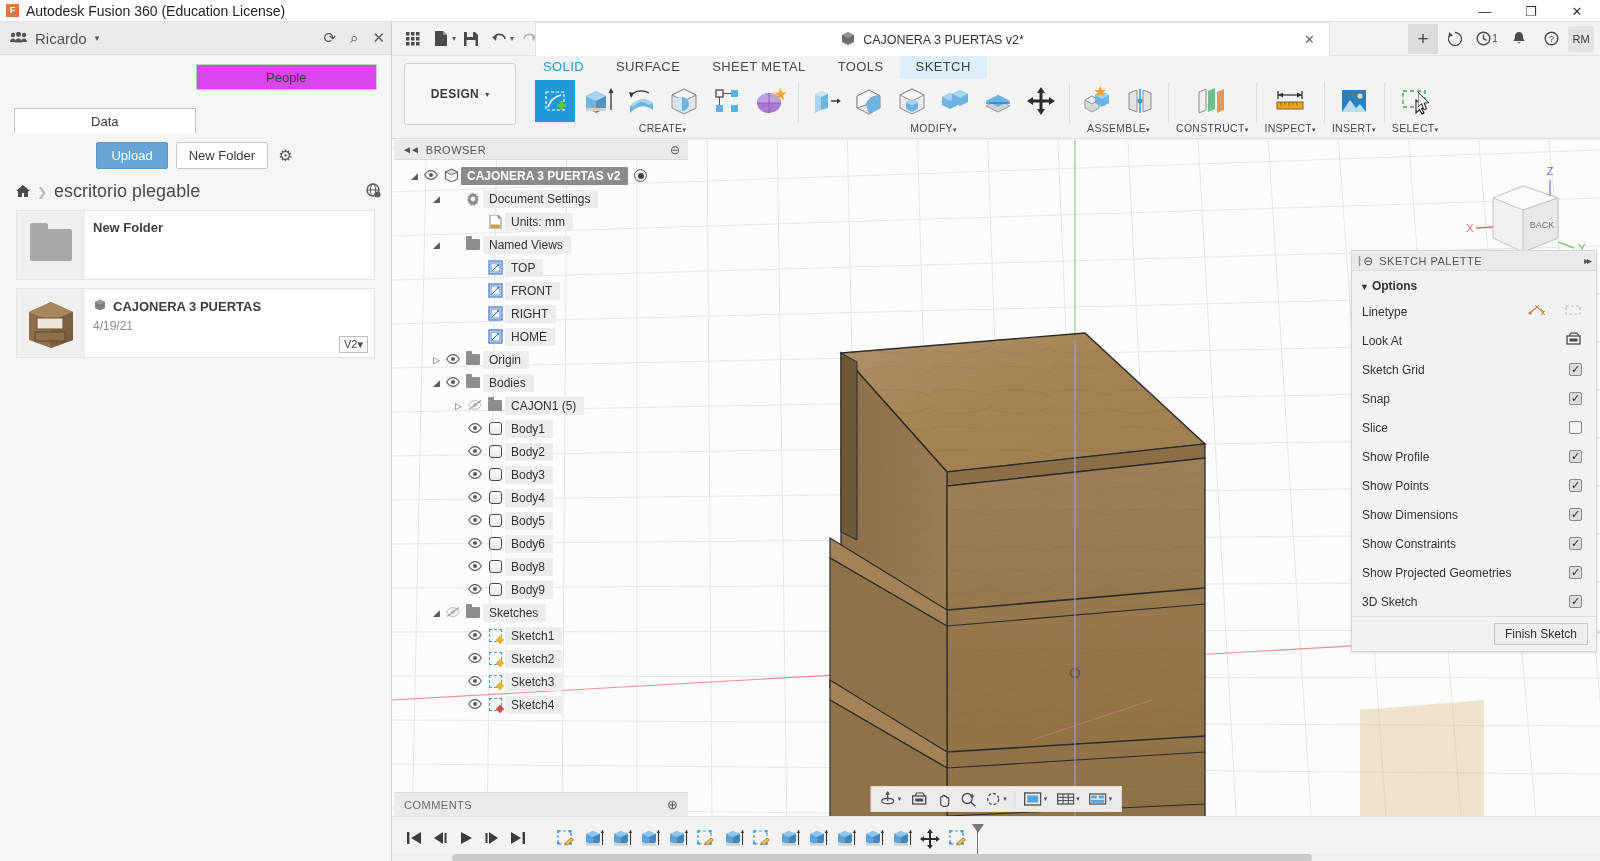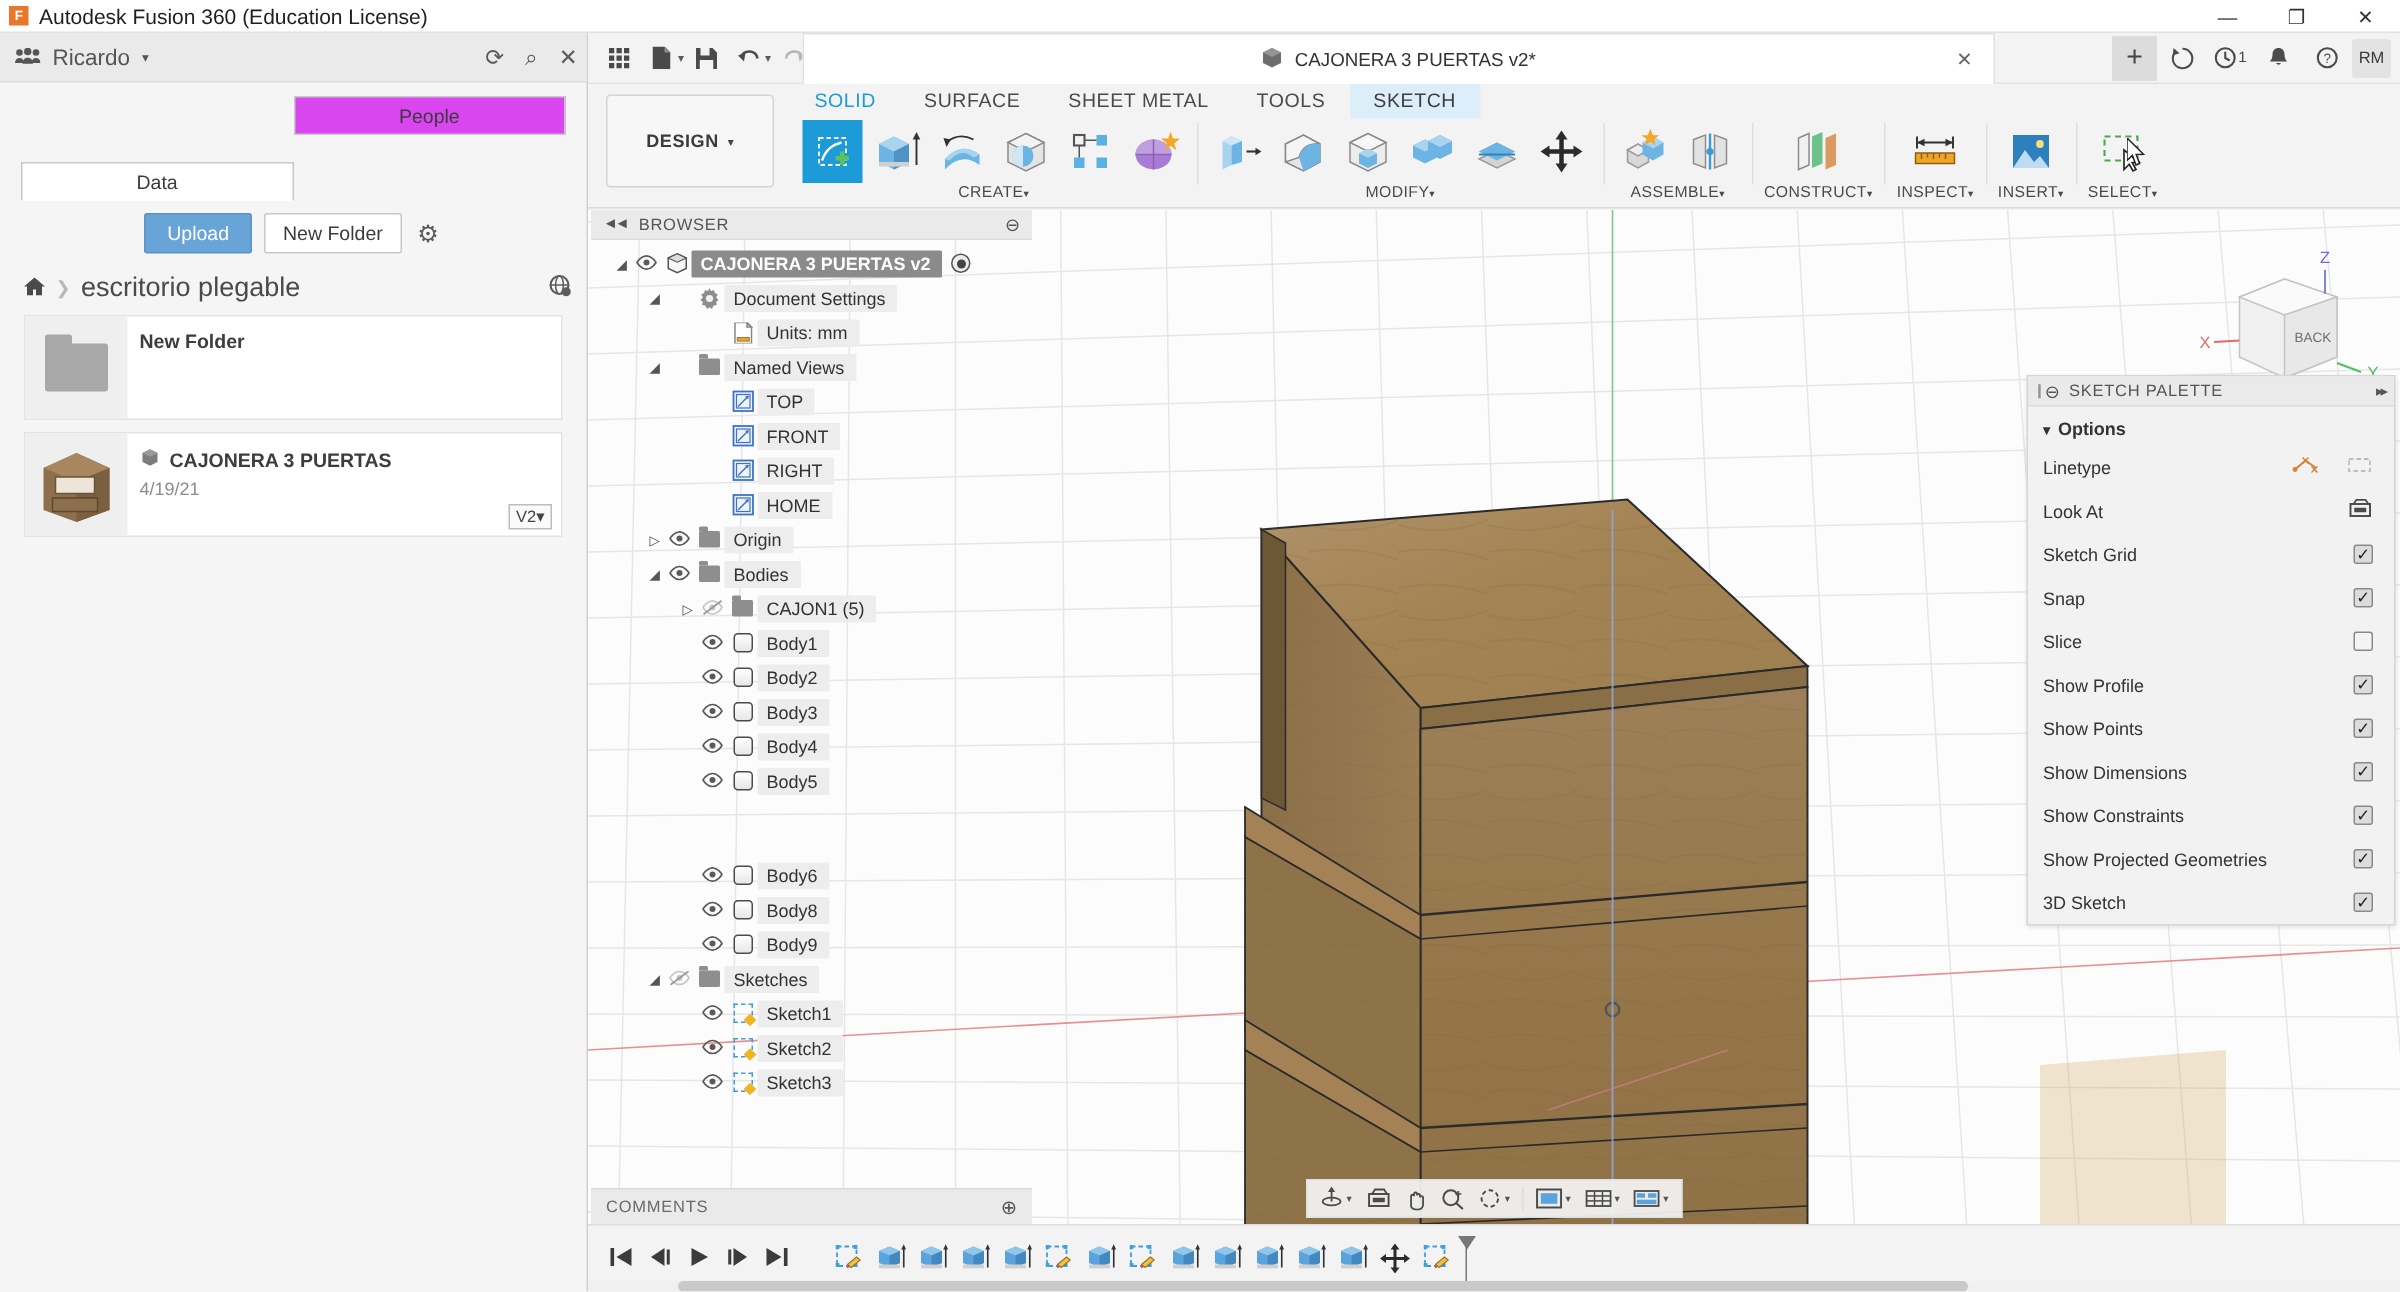--- a/index.html
+++ b/index.html
@@ -1024,21 +1024,21 @@
               <span class="arr"></span>
               <span class="eye"><svg width="14" height="10" viewBox="0 0 14 10">
                   <path d="M7 0.6C3.2.6.7 5 .7 5S3.2 9.4 7 9.4 13.3 5 13.3 5 10.8.6 7 .6z" fill="none" stroke="#5a5a5a" stroke-width="1.1"></path>
                   <circle cx="7" cy="5" r="2" fill="#5a5a5a"></circle>
                 </svg></span>
               <span class="ticon">
                 <div class="body-ic"></div>
               </span>
               <span class="tlabel">Body5</span>
             </div>
-            <div class="trow" style="padding-left: 58px; margin-top: 40px;">
+            <div class="trow" style="padding-left: 58px;">
               <span class="arr"></span>
               <span class="eye"><svg width="14" height="10" viewBox="0 0 14 10">
                   <path d="M7 0.6C3.2.6.7 5 .7 5S3.2 9.4 7 9.4 13.3 5 13.3 5 10.8.6 7 .6z" fill="none" stroke="#5a5a5a" stroke-width="1.1"></path>
                   <circle cx="7" cy="5" r="2" fill="#5a5a5a"></circle>
                 </svg></span>
               <span class="ticon">
                 <div class="body-ic"></div>
               </span>
               <span class="tlabel">Body6</span>
             </div>
@@ -1107,20 +1107,33 @@
               <span class="eye"><svg width="14" height="10" viewBox="0 0 14 10">
                   <path d="M7 0.6C3.2.6.7 5 .7 5S3.2 9.4 7 9.4 13.3 5 13.3 5 10.8.6 7 .6z" fill="none" stroke="#5a5a5a" stroke-width="1.1"></path>
                   <circle cx="7" cy="5" r="2" fill="#5a5a5a"></circle>
                 </svg></span>
               <span class="ticon">
                 <div class="sketch-ic">
                   <i></i>
                 </div>
               </span>
               <span class="tlabel">Sketch3</span>
+            </div>
+            <div class="trow" style="padding-left: 58px;">
+              <span class="arr"></span>
+              <span class="eye"><svg width="14" height="10" viewBox="0 0 14 10">
+                  <path d="M7 0.6C3.2.6.7 5 .7 5S3.2 9.4 7 9.4 13.3 5 13.3 5 10.8.6 7 .6z" fill="none" stroke="#5a5a5a" stroke-width="1.1"></path>
+                  <circle cx="7" cy="5" r="2" fill="#5a5a5a"></circle>
+                </svg></span>
+              <span class="ticon">
+                <div class="sketch-ic locked">
+                  <i></i>
+                </div>
+              </span>
+              <span class="tlabel">Sketch4</span>
             </div>
           </div>
       </div>
 
       <div class="comments">
         <span class="ct">COMMENTS</span>
         <span class="plus">⊕</span>
       </div>
 
       <div class="viewcube">
@@ -1225,20 +1238,23 @@
                 <span class="chk">✓</span>
               </span>
             </div>
             <div class="pal-row">
               <span class="rlabel">3D Sketch</span>
               <span class="ctrls">
                 <span class="chk">✓</span>
               </span>
             </div>
           </div>
+        <div class="pal-foot">
+          <button class="finish-btn">Finish Sketch</button>
+        </div>
       </div>
 
       <div class="navbar">
         <div class="navbtn">
           <svg width="16" height="16" viewBox="0 0 16 16">
               <ellipse cx="8" cy="10" rx="6" ry="2.6" fill="none" stroke="#4a4a4a" stroke-width="1.2"></ellipse>
               <path d="M8 2v8" stroke="#4a4a4a" stroke-width="1.2"></path>
               <polygon points="8,0 5.6,3.6 10.4,3.6" fill="#4a4a4a"></polygon>
             </svg>
           <span class="cc">▾</span>

